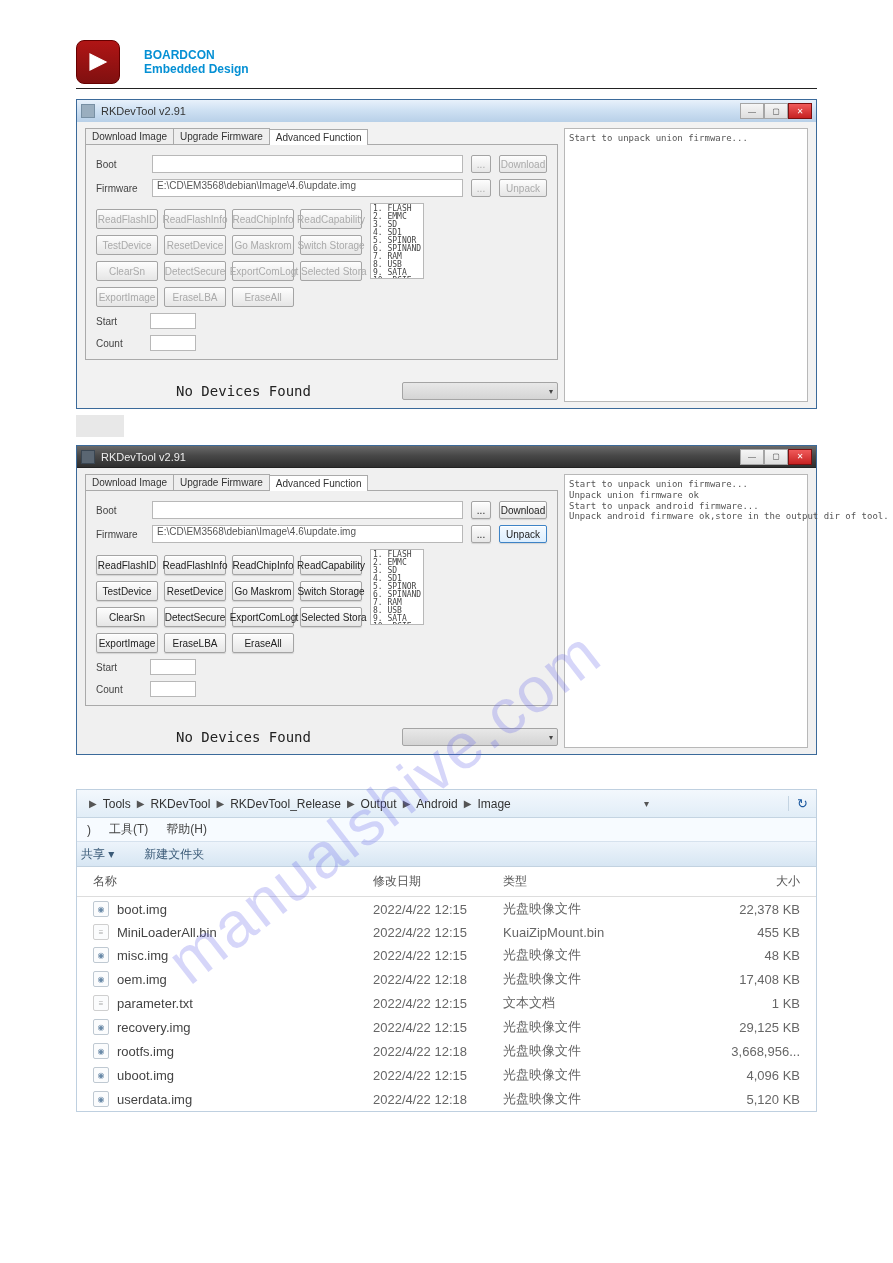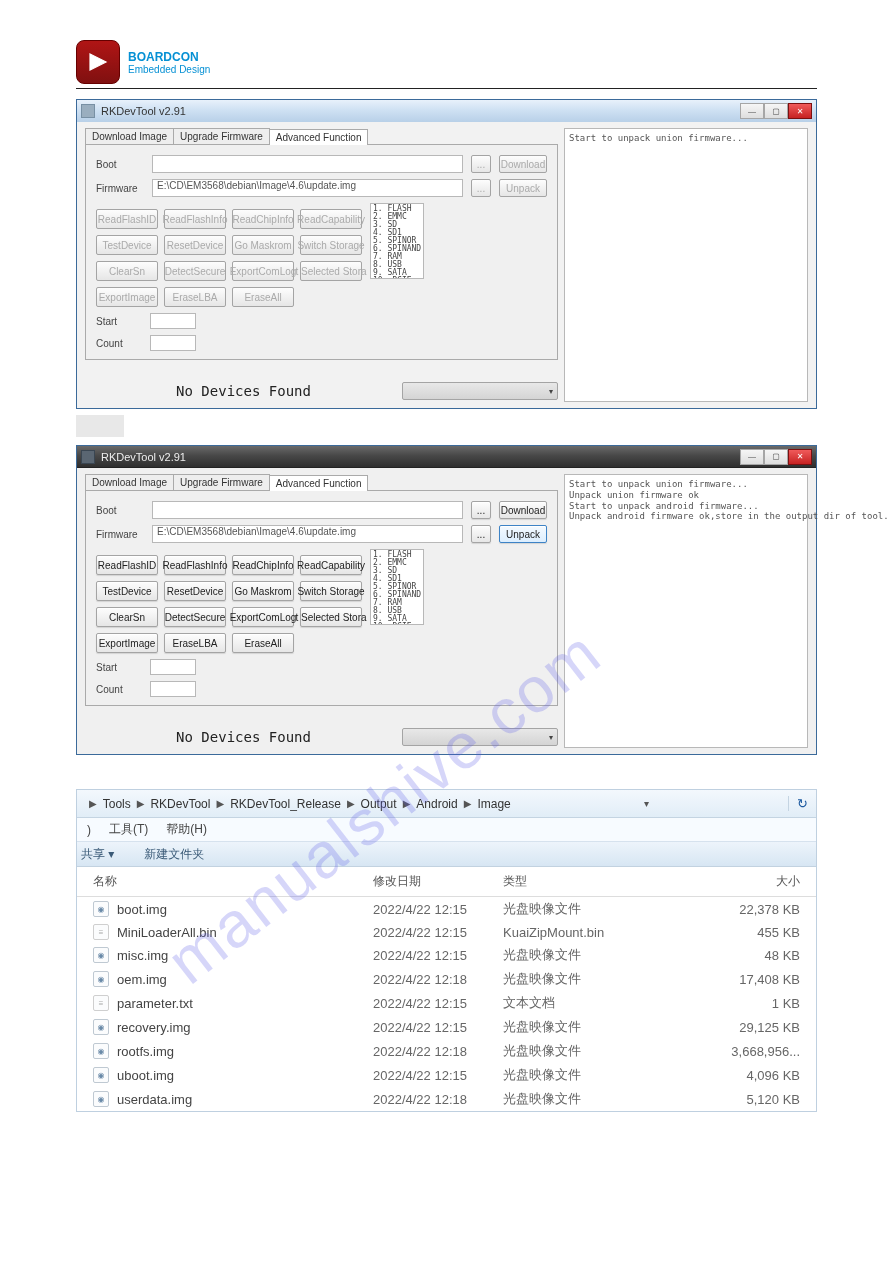--- a/index.html
+++ b/index.html
@@ -1,23 +1,23 @@
 <!DOCTYPE html>
 <html><head>
 <meta charset="utf-8">
 <style>
   * { box-sizing: border-box; }
   body { margin:0; padding:0; background:#fff; font-family:Arial,sans-serif; font-size:11px; color:#333; width:893px; }
   .page { padding:40px 76px 40px 76px; }
   .header-row { display:flex; align-items:center; border-bottom:1.5px solid #222; padding-bottom:4px; margin-bottom:10px; }
   .logo { width:44px; height:44px; border-radius:8px; background:linear-gradient(#b01515,#801010); display:flex; align-items:center; justify-content:center; border:1px solid #600; }
   .logo svg { width:24px; height:24px; }
-  .brand { margin-left:8px; }
+  .brand { margin-left:24px; }
   .brand .l1 { color:#0590d4; font-weight:bold; font-size:12px; }
-  .brand .l2 { color:#0590d4; font-weight:normal; font-size:10px; }
+  .brand .l2 { color:#0590d4; font-weight:bold; font-size:12px; }
 
   .win { border:1px solid #3b6a9a; margin-top:8px; position:relative; }
   .titlebar { height:22px; background:linear-gradient(#e8f1fb,#cfe1f3 45%,#b8d0e8); display:flex; align-items:center; padding:0 4px; font-size:11px; color:#333; }
   .titlebar.dark { background:linear-gradient(#6a6a6a,#484848 45%,#2f2f2f); color:#eee; border-bottom:1px solid #222; }
   .titleicon { width:14px; height:14px; background:#9aaebf; margin-right:6px; border:1px solid #7890a4; }
   .winbtns { margin-left:auto; display:flex; }
   .winbtn { width:24px; height:16px; margin-left:0; background:linear-gradient(#f6f6f6,#dedede); border:1px solid #a6a6a6; font-size:8px; display:flex; align-items:center; justify-content:center; color:#444; }
   .winbtn.close { background:linear-gradient(#f05a5a,#c62222); color:#fff; border-color:#7a1010; }
 
   .client { background:#f0f0f0; padding:6px 8px; display:flex; gap:6px; }

